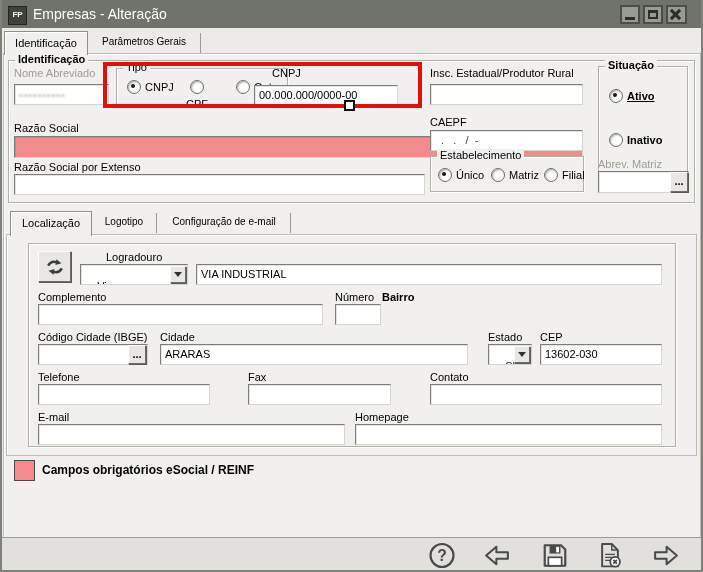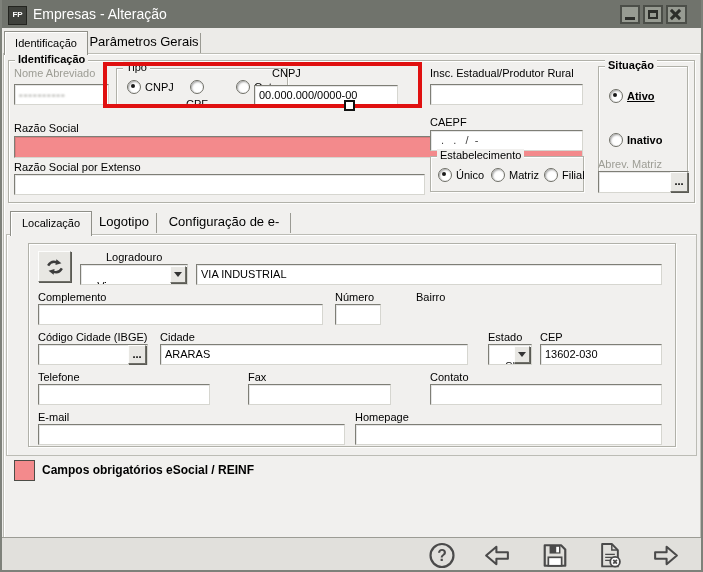--- a/index.html
+++ b/index.html
@@ -11,21 +11,21 @@
            color:#fff;font-size:8px;font-weight:bold;text-align:center;line-height:16px;}
   .title-text{position:absolute;left:33px;top:6px;color:#fff;font-size:14px;}
   .tbtn{position:absolute;top:5px;width:20px;height:19px;background:#979b92;border:2px solid #4b4e48;box-sizing:border-box;}
   .tbtn .bar{position:absolute;left:3px;right:3px;bottom:2px;height:3px;background:#2c2e2a;}
   .tbtn .box{position:absolute;left:3px;right:3px;top:3px;bottom:3px;border:2px solid #2c2e2a;border-top-width:3px;box-sizing:border-box;}
   .tbtn .x1,.tbtn .x2{position:absolute;left:1px;top:6px;width:13px;height:3px;background:#2c2e2a;}
   .tbtn .x1{transform:rotate(45deg);} .tbtn .x2{transform:rotate(-45deg);}
   
   .tab-active{position:absolute;background:#f1f0ee;border:1px solid #8f8f88;border-bottom:none;
               box-shadow:inset 1px 1px 0 #fff;font-size:11px;text-align:center;z-index:5;}
-  .tab-idle{position:absolute;font-size:13px;text-align:center;border-right:1px solid #9a9a93;}
+  .tab-idle{position:absolute;font-size:10px;text-align:center;border-right:1px solid #9a9a93;}
   .page{position:absolute;background:#f1f0ee;border:1px solid #bcbcb5;box-shadow:inset 1px 1px 0 #fff;}
   
   .lbl{position:absolute;font-size:11px;white-space:nowrap;color:#000;}
   .lbl.dis{color:#9d9d95;}
   .inp{position:absolute;background:#fff;border:1px solid;border-color:#7e7e76 #d6d6d0 #d6d6d0 #7e7e76;
        box-shadow:inset 1px 1px 0 rgba(0,0,0,.10);box-sizing:border-box;font-size:11px;
        padding:3px 0 0 4px;overflow:hidden;white-space:pre;}
   .inp.req{background:var(--required,#f38a8c);}
   .inp.mask{color:#444;}
   .redact{filter:blur(0.8px);color:#8b8b84;letter-spacing:1px;font-weight:bold;}
@@ -168,21 +168,21 @@
     <span>Via</span>
     <span class="btn3d combo-btn"><span class="arr-down"></span></span>
   </div>
   <div class="lbl" style="left:196px;top:251px;margin-top:14px;">Endereço</div>
   <div class="inp" style="left:196px;top:264px;width:466px;height:21px;">VIA INDUSTRIAL</div>
 
   <div class="lbl" style="left:38px;top:291px;">Complemento</div>
   <div class="inp" style="left:38px;top:304px;width:285px;height:21px;"></div>
   <div class="lbl" style="left:335px;top:291px;">Número</div>
   <div class="inp" style="left:335px;top:304px;width:46px;height:21px;"></div>
-  <div class="lbl" style="left:416px;top:291px;">Bairro</div>
+  <div class="lbl" style="left:382px;top:291px;font-weight:bold;">Bairro</div>
 
   <div class="lbl" style="left:38px;top:331px;">Código Cidade (IBGE)</div>
   <div class="inp" style="left:38px;top:344px;width:110px;height:21px;"></div>
   <div class="btn3d ell-btn" style="position:absolute;left:128px;top:345px;width:18px;height:19px;">...</div>
   <div class="lbl" style="left:160px;top:331px;">Cidade</div>
   <div class="inp" style="left:160px;top:324px;width:308px;height:21px;margin-top:20px;">ARARAS</div>
   <div class="lbl" style="left:488px;top:331px;">Estado</div>
   <div class="inp" style="left:488px;top:344px;width:44px;height:21px;">
     <span>SP</span>
     <span class="btn3d combo-btn"><span class="arr-down"></span></span>

